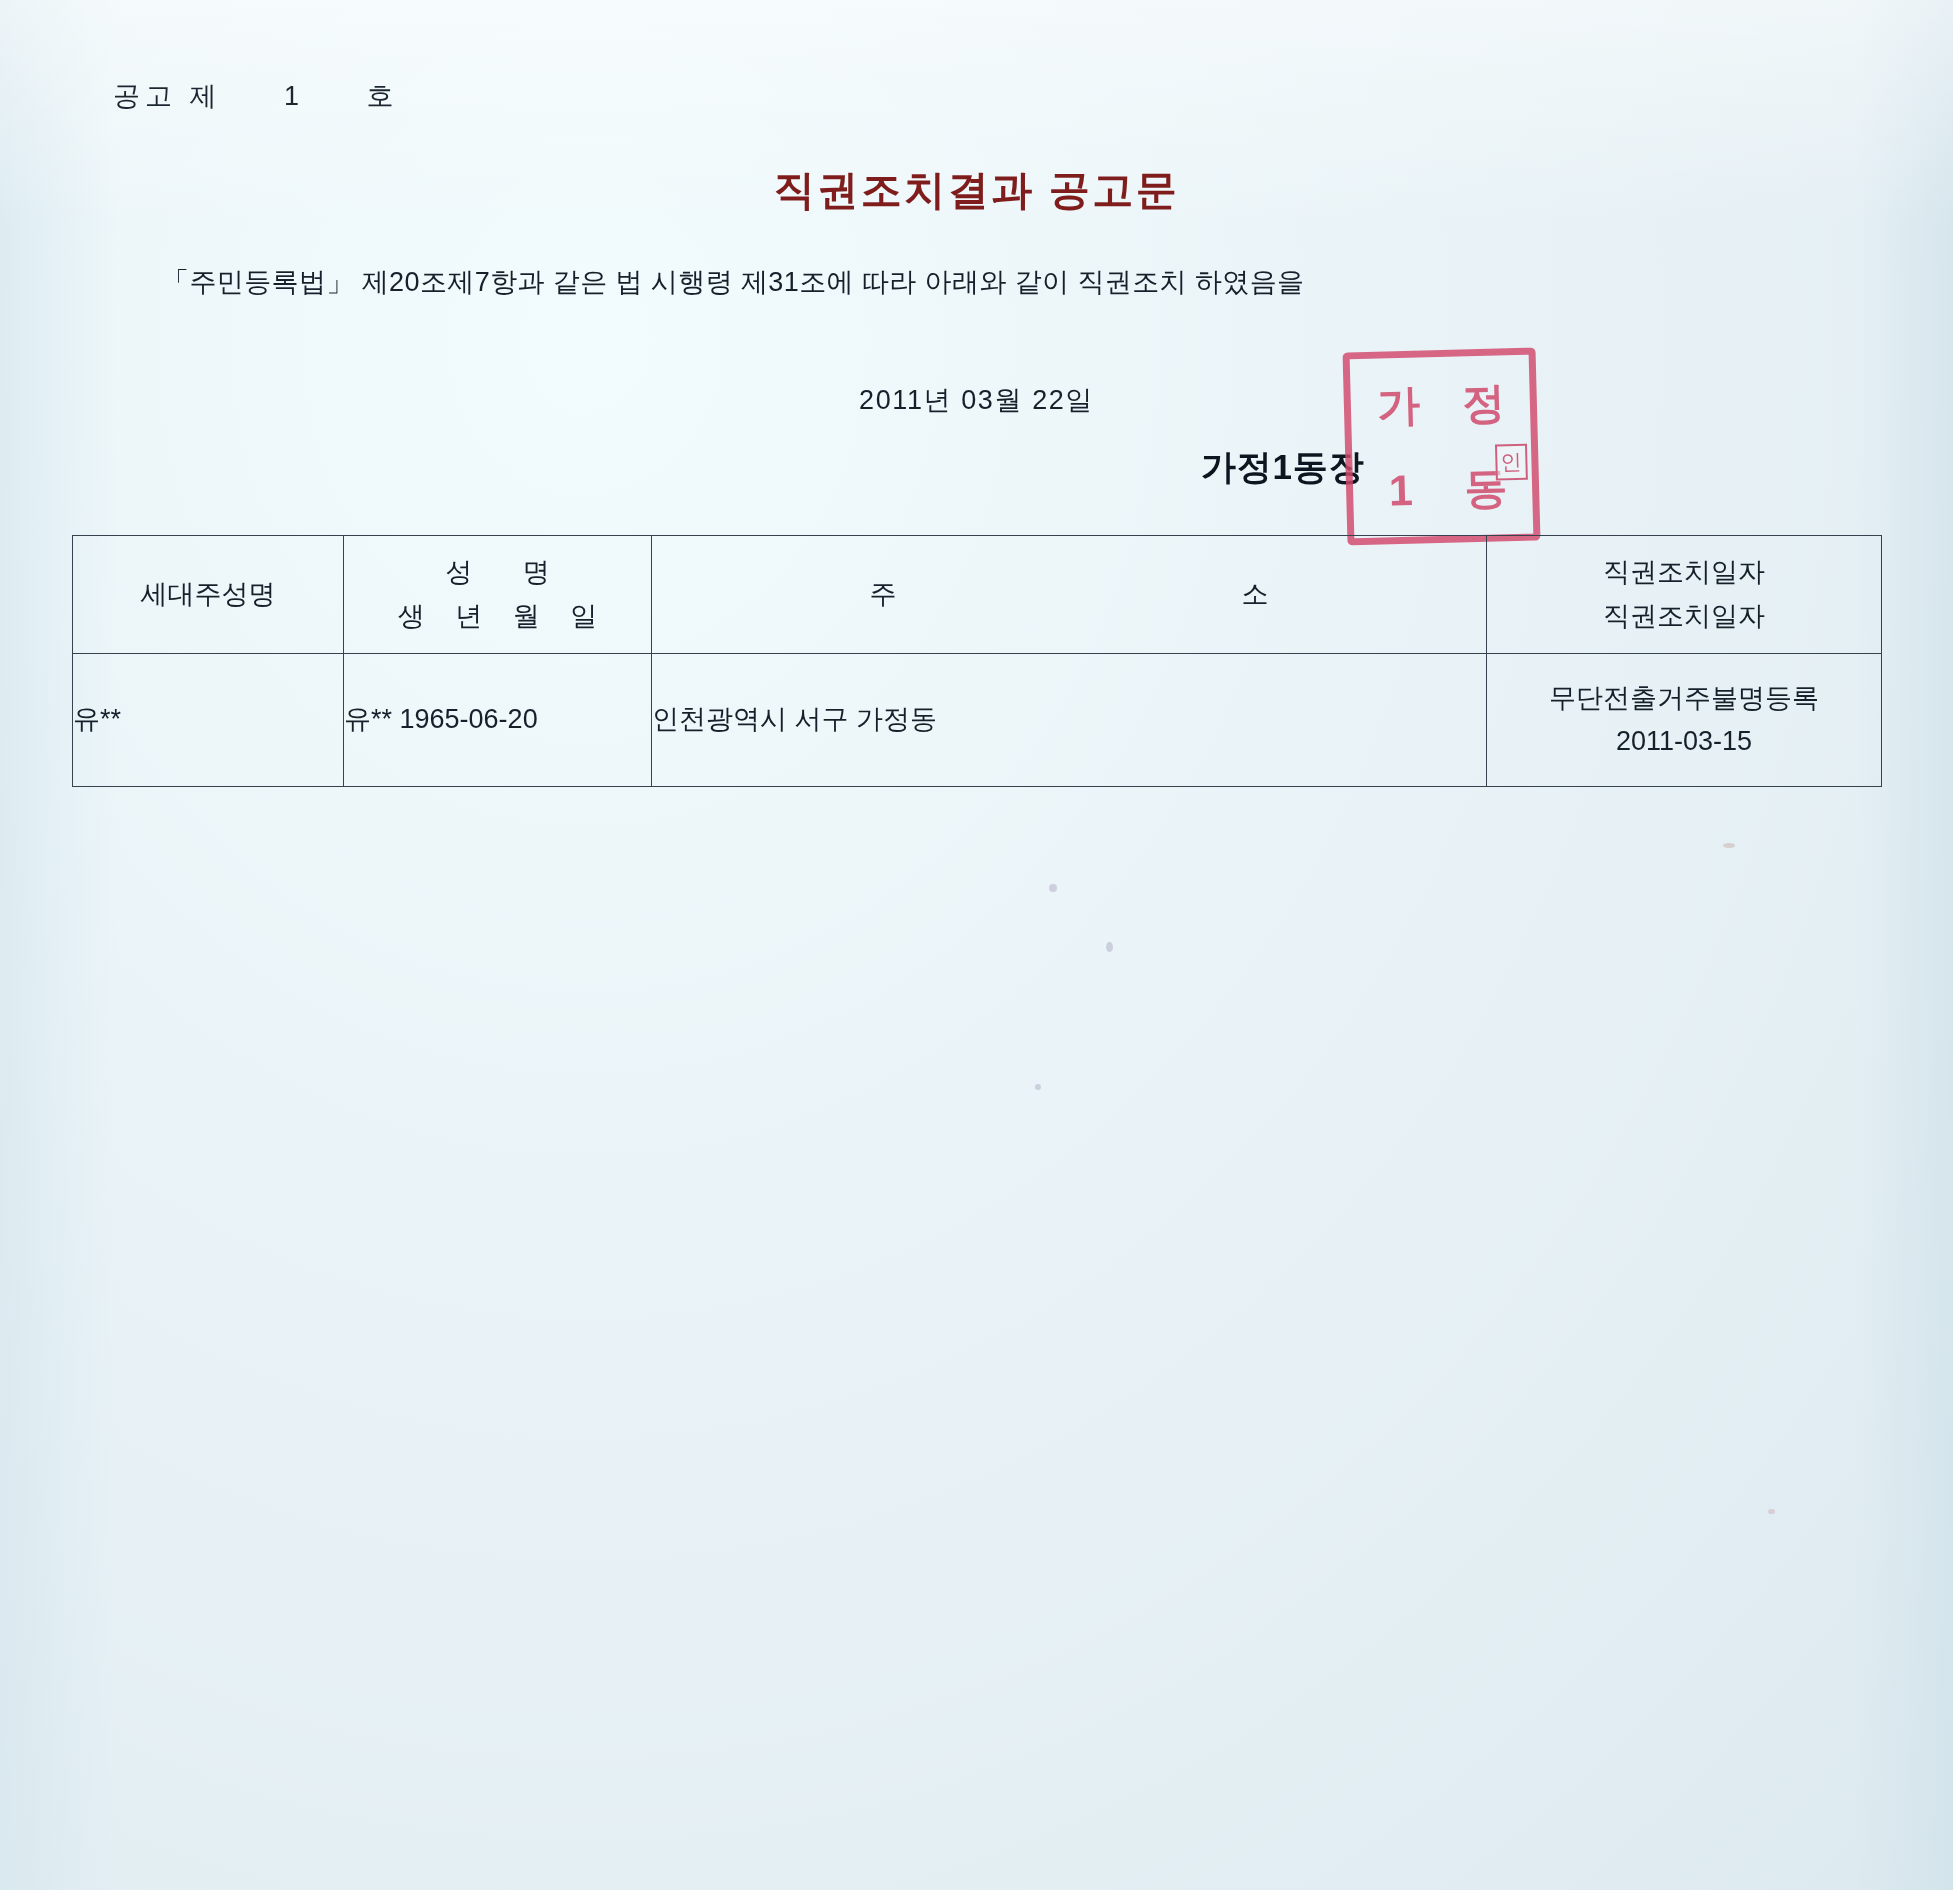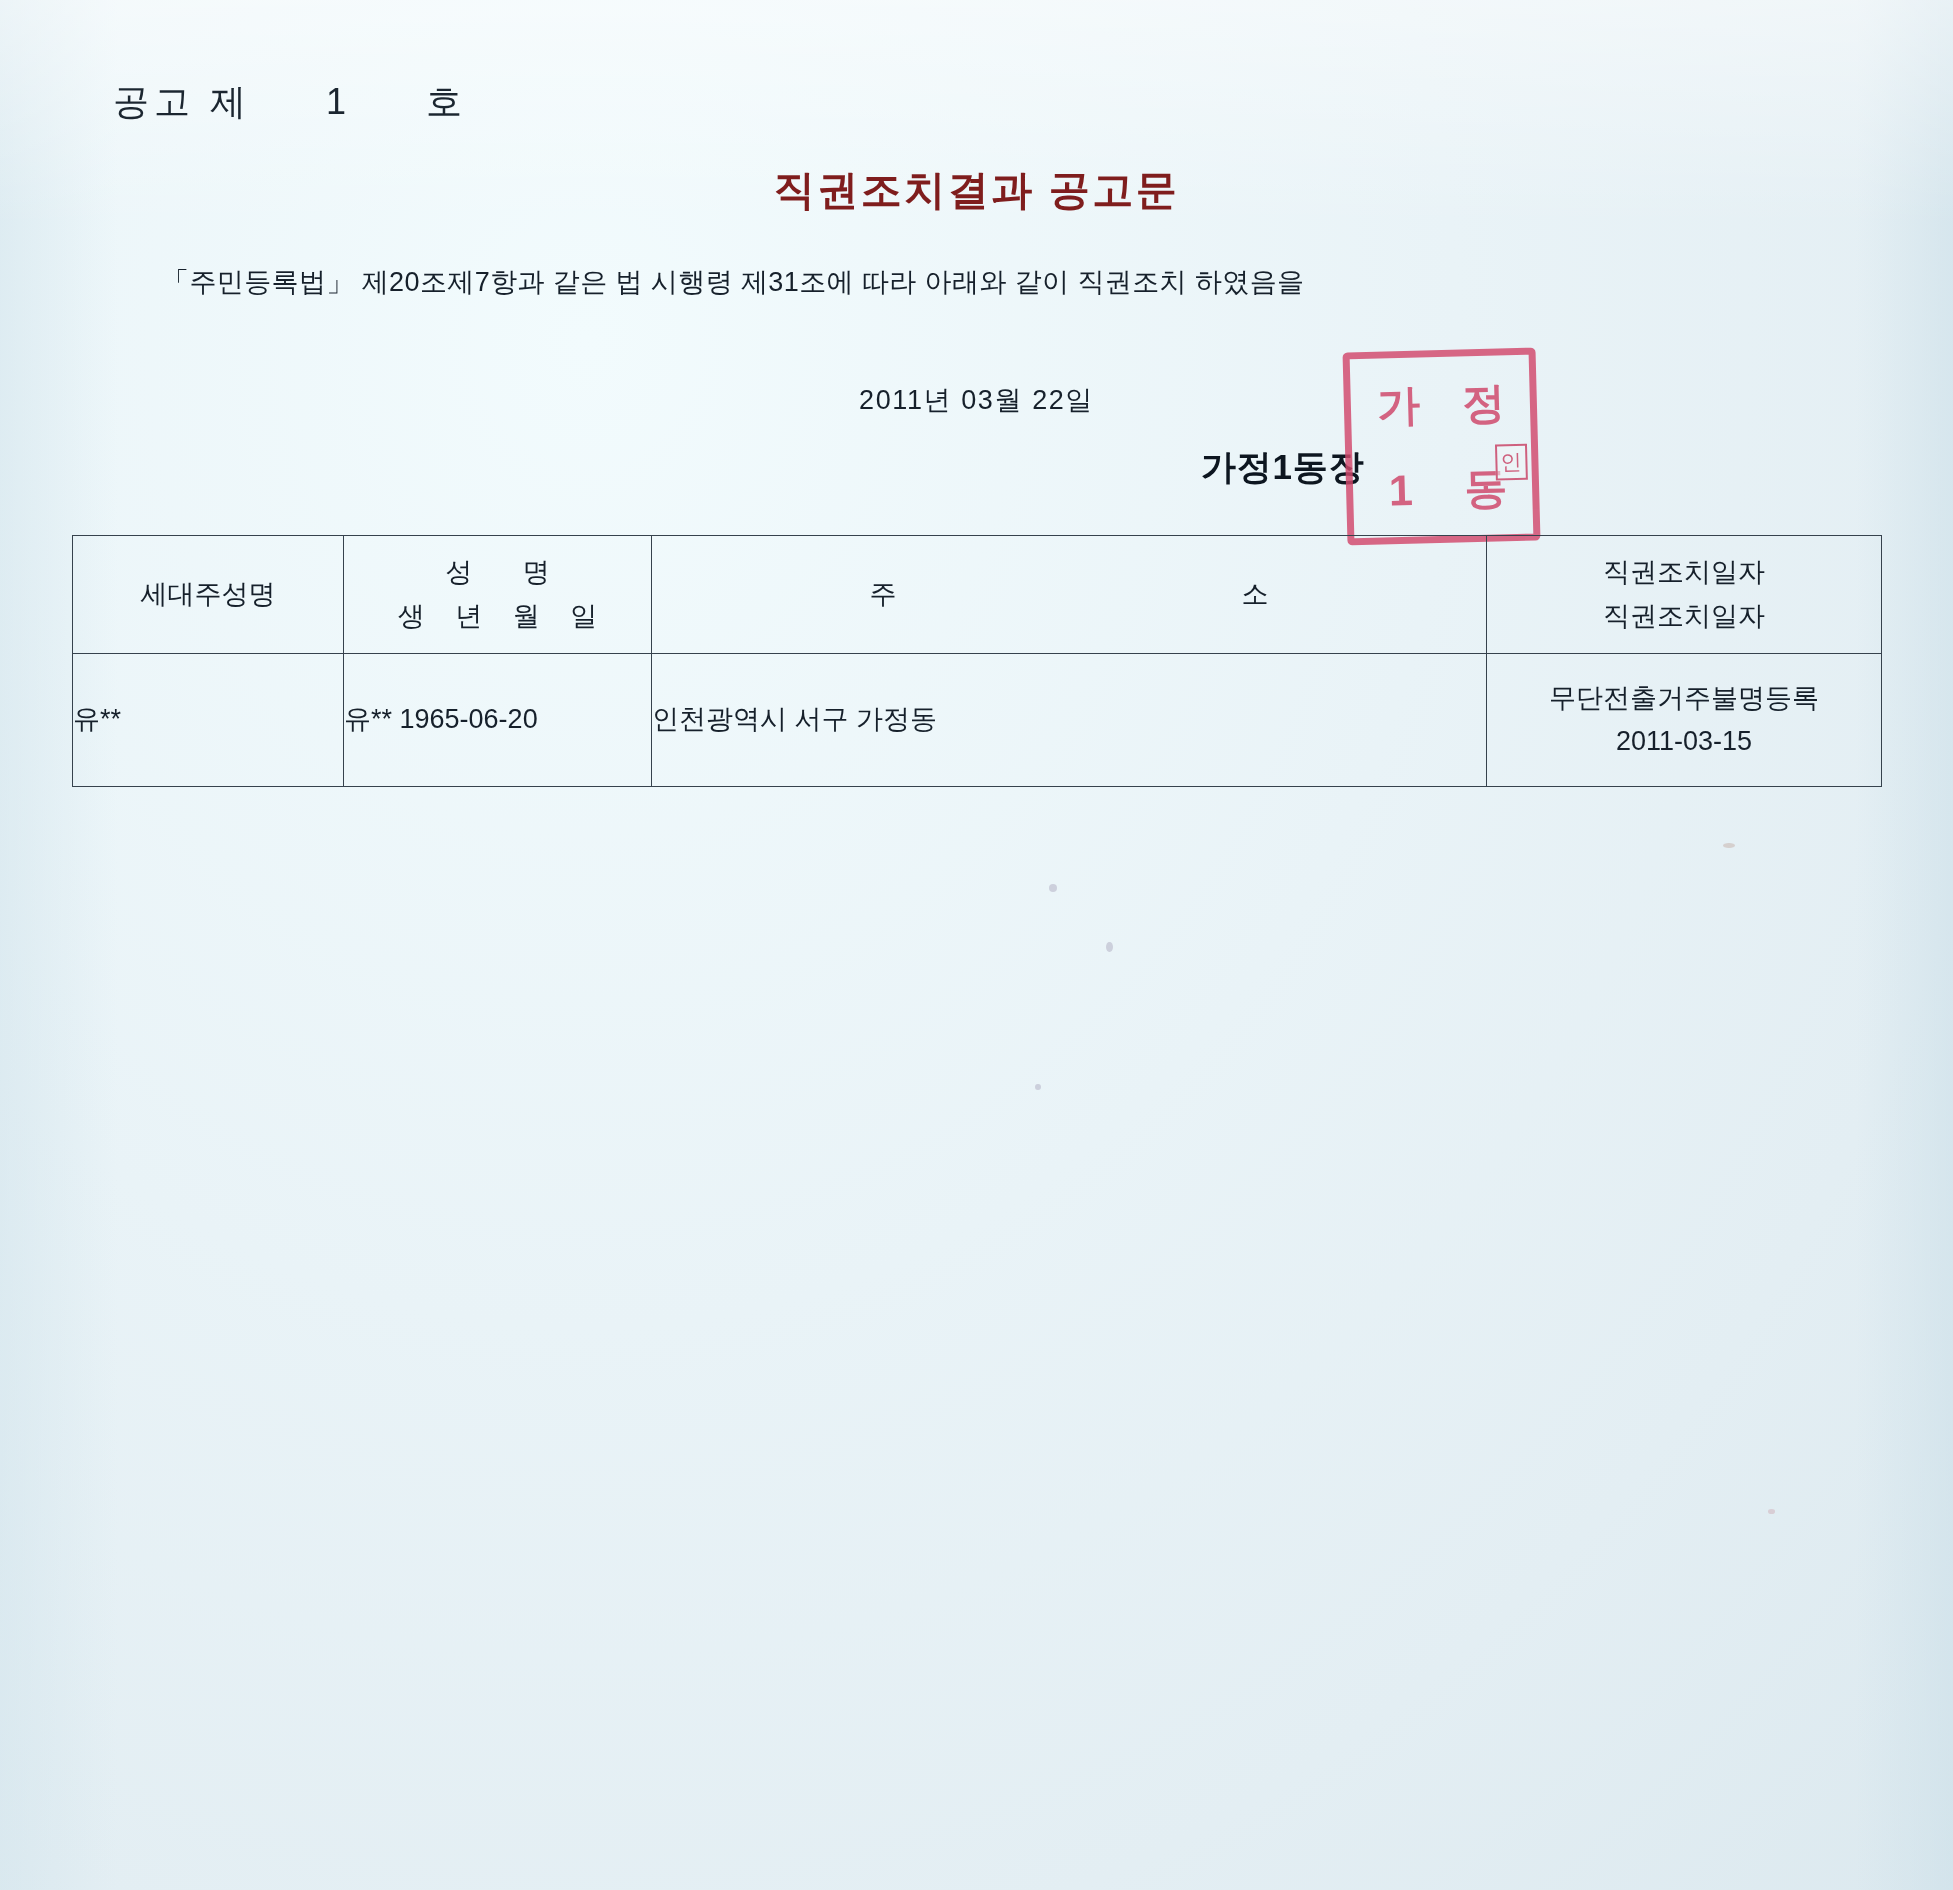--- a/index.html
+++ b/index.html
@@ -35,21 +35,21 @@
   .sheet {
     position: absolute;
     inset: 0;
   }
 
   
   .doc-number {
     position: absolute;
     left: 113px;
     top: 78px;
-    font-size: 36px;
+    font-size: 27px;
     letter-spacing: 5px;
     color: #1b2630;
     white-space: pre;
     text-align: right;
   }
 
   .doc-title {
     position: absolute;
     left: 0;
     right: 0;

